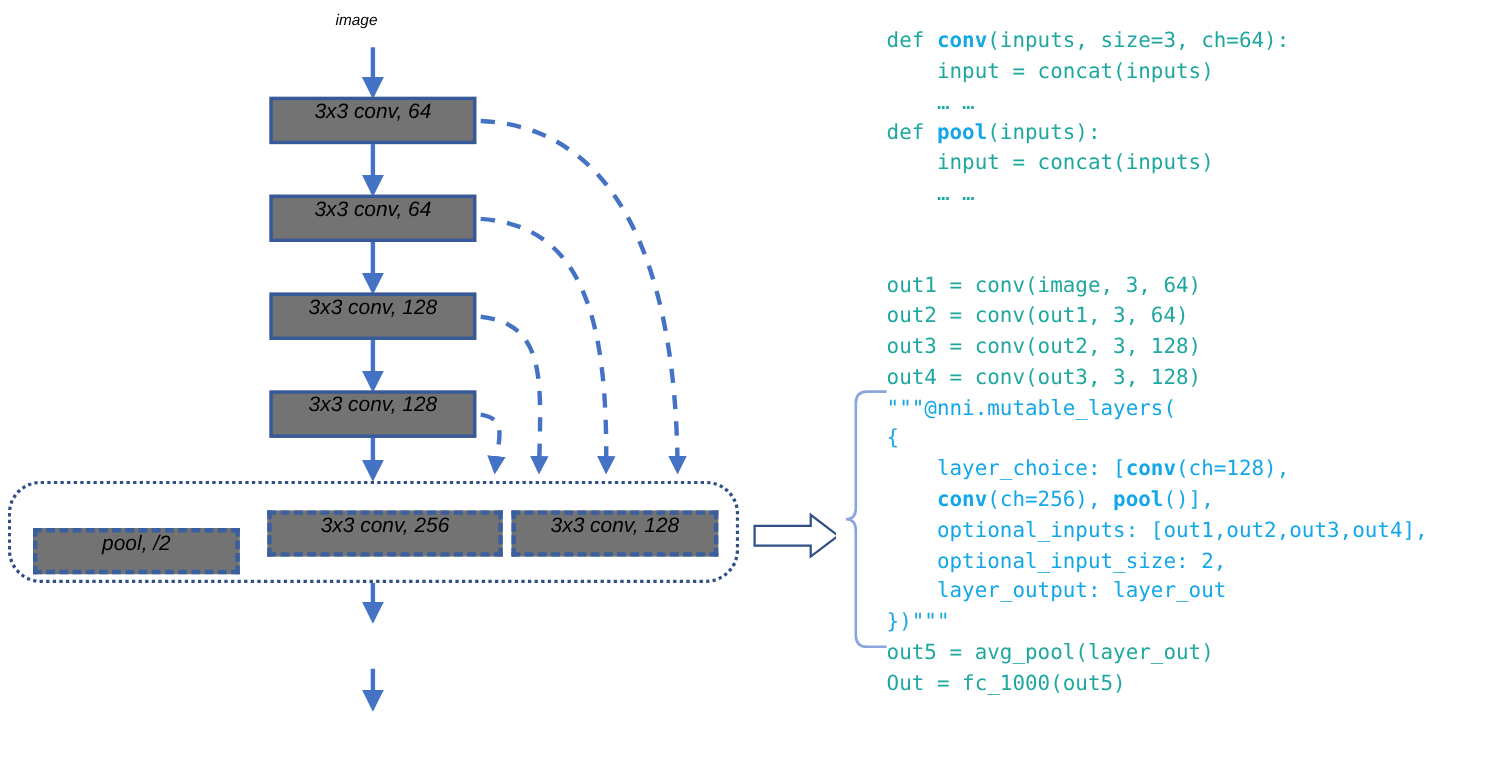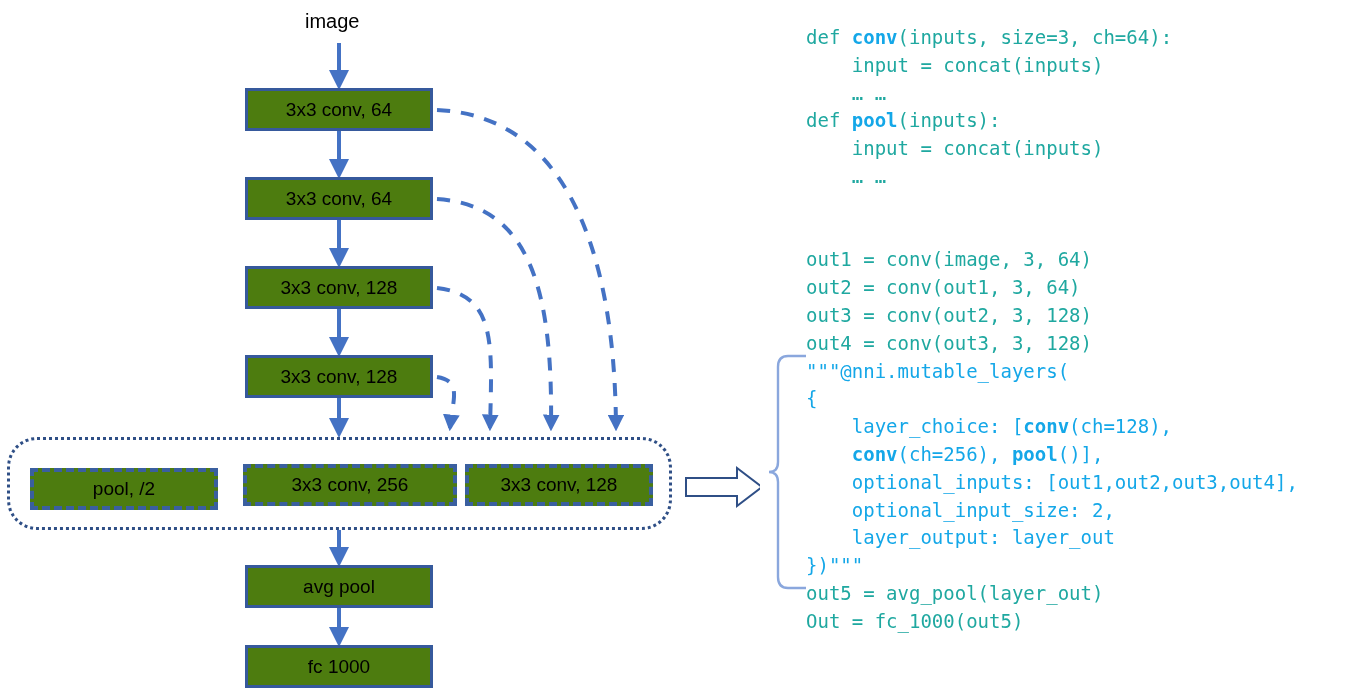--- a/index.html
+++ b/index.html
@@ -23,46 +23,47 @@
   }
   #diagram-svg {
     position: absolute;
     left: 0; top: 0;
     width: 760px; height: 696px;
   }
 
   .node-box {
     position: absolute;
     box-sizing: border-box;
-    background: #4d7c0f;
+    background: #737373;
     border: 3px solid #36599c;
     display: flex;
-    align-items: center;
     justify-content: center;
     font-size: 19px;
     color: #000000;
     white-space: nowrap;
+    font-style: italic;
   }
   .node-box.dashed {
     border: 4px dashed #3a5f9f;
   }
 
   .group-container {
     position: absolute;
     box-sizing: border-box;
     border: 3px dotted #2f4f86;
     border-radius: 30px;
     background: transparent;
   }
 
   .plain-label {
     position: absolute;
-    font-size: 20px;
+    font-size: 14px;
     color: #000000;
     white-space: nowrap;
+    font-style: italic;
   }
 
   
   #code-pane {
     position: absolute;
     left: 806px; top: 24px;
     width: 559px;
     font-family: "DejaVu Sans Mono", monospace;
     font-size: 19px;
     line-height: 27.8px;
@@ -119,35 +120,29 @@
   </div>
   <div class="node-box" style="left:245px; top:266px; width:188px; height:43px;">
     <span>3x3 conv, 128</span>
   </div>
   <div class="node-box" style="left:245px; top:355px; width:188px; height:43px;">
     <span>3x3 conv, 128</span>
   </div>
 
   <div class="group-container" style="left:7px; top:437px; width:665px; height:93px;"></div>
 
-  <div class="node-box dashed" style="left:30px; top:468px; width:188px; height:42px;">
+  <div class="node-box dashed" style="left:30px; top:480px; width:188px; height:42px;">
     <span>pool, /2</span>
   </div>
   <div class="node-box dashed" style="left:243px; top:464px; width:214px; height:42px;">
     <span>3x3 conv, 256</span>
   </div>
   <div class="node-box dashed" style="left:465px; top:464px; width:188px; height:42px;">
     <span>3x3 conv, 128</span>
   </div>
 
-  <div class="node-box" style="left:245px; top:565px; width:188px; height:43px;">
-    <span>avg pool</span>
-  </div>
-  <div class="node-box" style="left:245px; top:645px; width:188px; height:43px;">
-    <span>fc 1000</span>
-  </div>
 </div>
 
 <svg style="position:absolute; left:766px; top:350px; width:46px; height:245px;" viewBox="0 0 46 245" xmlns="http://www.w3.org/2000/svg">
   <path d="M 40 6 L 22 6 Q 12 6 12 17 L 12 112 Q 12 122 3 122 Q 12 122 12 132 L 12 227 Q 12 238 22 238 L 40 238" fill="none" stroke="#8aa7dd" stroke-width="2.4"></path>
 </svg>
 
 <div id="code-pane"><div class="code-line"><span class="code-line">def </span><span class="kw">conv</span><span class="code-line">(inputs, size=3, ch=64):</span></div><div class="code-line"><span class="code-line">    input = concat(inputs)</span></div><div class="code-line"><span class="code-line">    … …</span></div><div class="code-line"><span class="code-line">def </span><span class="kw">pool</span><span class="code-line">(inputs):</span></div><div class="code-line"><span class="code-line">    input = concat(inputs)</span></div><div class="code-line"><span class="code-line">    … …</span></div><div class="code-line spacer">&nbsp;</div><div class="code-line spacer">&nbsp;</div><div class="code-line"><span class="code-line">out1 = conv(image, 3, 64)</span></div><div class="code-line"><span class="code-line">out2 = conv(out1, 3, 64)</span></div><div class="code-line"><span class="code-line">out3 = conv(out2, 3, 128)</span></div><div class="code-line"><span class="code-line">out4 = conv(out3, 3, 128)</span></div><div class="code-line"><span class="blue">"""@nni.mutable_layers(</span></div><div class="code-line"><span class="blue">{</span></div><div class="code-line"><span class="blue">    layer_choice: [</span><span class="blue-b">conv</span><span class="blue">(ch=128),</span></div><div class="code-line"><span class="blue">    </span><span class="blue-b">conv</span><span class="blue">(ch=256), </span><span class="blue-b">pool</span><span class="blue">()],</span></div><div class="code-line"><span class="blue">    optional_inputs: [out1,out2,out3,out4],</span></div><div class="code-line"><span class="blue">    optional_input_size: 2,</span></div><div class="code-line"><span class="blue">    layer_output: layer_out</span></div><div class="code-line"><span class="blue">})"""</span></div><div class="code-line"><span class="code-line">out5 = avg_pool(layer_out)</span></div><div class="code-line"><span class="code-line">Out = fc_1000(out5)</span></div></div>
 
 </body></html>

